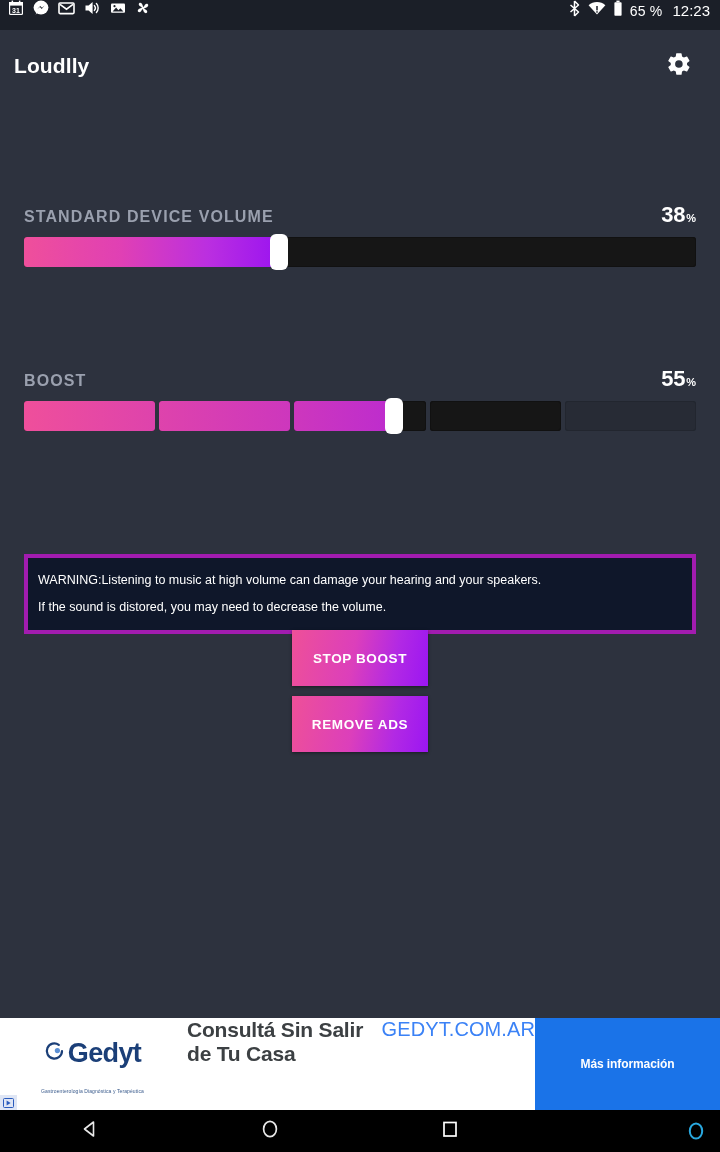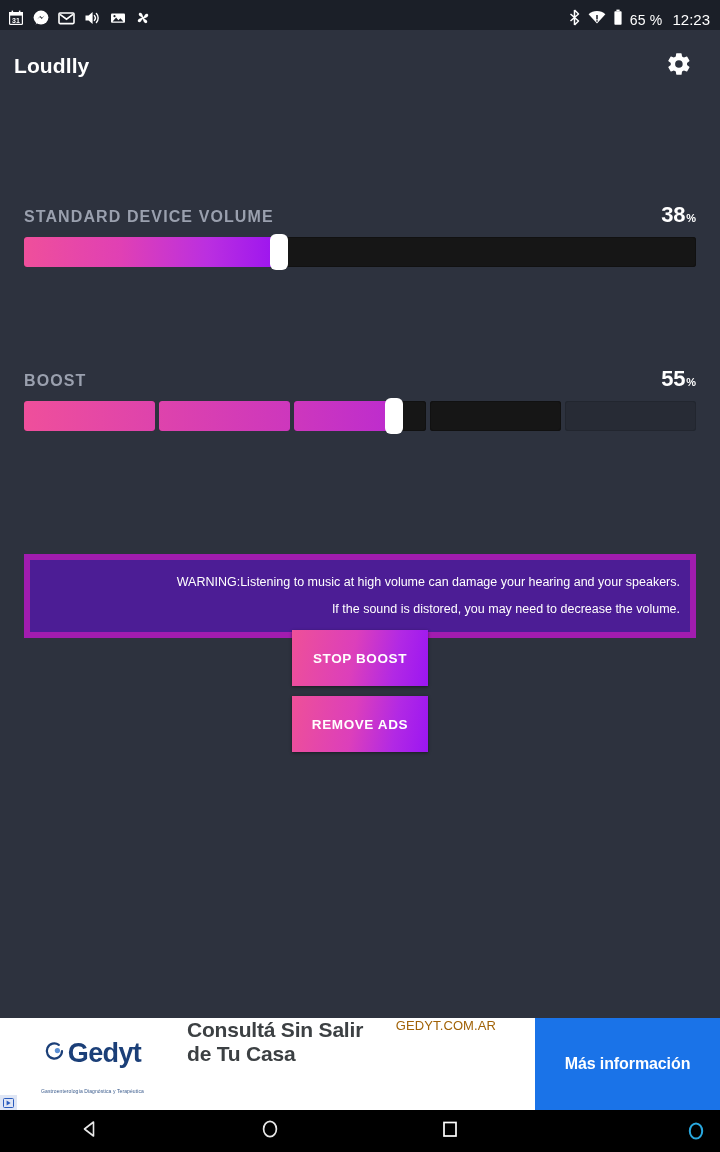--- a/index.html
+++ b/index.html
@@ -13,21 +13,21 @@
     position: relative;
     width: 720px; height: 1152px;
     background: #2d323e;
     display: flex; flex-direction: column;
   }
 
   
   .statusbar {
     height: 30px; flex: 0 0 30px;
     background: #1b1f28;
-    display: flex; align-items: flex-end;
+    display: flex; align-items: flex-start;
     padding: 0 10px 0 8px;
     color: #ffffff;
   }
   .status-left { display: flex; align-items: center; gap: 9px; }
   .status-right { margin-left: auto; display: flex; align-items: center; gap: 7px; }
   .sb-icon { display: block; }
   .status-pct {
     font-size: 14px; letter-spacing: .2px; color: #fff;
     font-family: "Liberation Sans", sans-serif;
   }
@@ -114,24 +114,24 @@
   .seg.dim { background: #272b35; box-shadow: inset 0 0 0 1px #22262f; }
   .seg-fill {
     position: absolute; left: 0; top: 0; bottom: 0;
     background: linear-gradient(90deg, var(--c0), var(--c1));
   }
   .seg-overlay { position: absolute; inset: 0; pointer-events: none; }
 
   
   .warning-box {
     position: absolute; left: 24px; right: 24px; top: 452px;
-    border: 6px solid #a21caf;
-    background: #4c1d95;
+    border: 4px solid #a21caf;
+    background: #0f172a;
     padding: 13px 10px 14px;
-    text-align: right;
+    text-align: left;
   }
   .warning-line {
     font-size: 12.5px; color: #ffffff; line-height: 1.45;
   }
   .warning-line + .warning-line { margin-top: 9px; }
 
   
   .btn-wrap {
     position: absolute; left: 0; right: 0; top: 528px;
     display: flex; flex-direction: column; align-items: center; gap: 10px;
@@ -169,28 +169,27 @@
     line-height: 1.25; text-align: center; letter-spacing: .1px;
   }
   .ad-body {
     flex: 1 1 auto; display: flex; flex-direction: row;
     justify-content: flex-start; gap: 5px; padding-left: 2px;
   }
   .ad-headline {
     font-size: 21px; font-weight: bold; color: #3c4043;
     letter-spacing: -.2px;
   }
-  .ad-url { font-size: 13px; color: #a16207; letter-spacing: .1px; }
+  .ad-url { font-size: 20px; color: #3b82f6; letter-spacing: .1px; }
   .ad-cta {
     flex: 0 0 185px;
     background: #1a73e8; color: #ffffff;
     display: flex; align-items: center; justify-content: center;
-    font-size: 16px; font-weight: bold; cursor: pointer;
+    font-size: 12px; font-weight: bold; cursor: pointer;
     letter-spacing: -.1px;
-    margin-left: 39px;
   }
   .ad-choice {
     position: absolute; left: 0; bottom: 0;
     width: 17px; height: 15px; background: #dfe6f5;
     display: flex; align-items: center; justify-content: center;
   }
 
   
   .navbar {
     flex: 0 0 42px; height: 42px; background: #000000;

